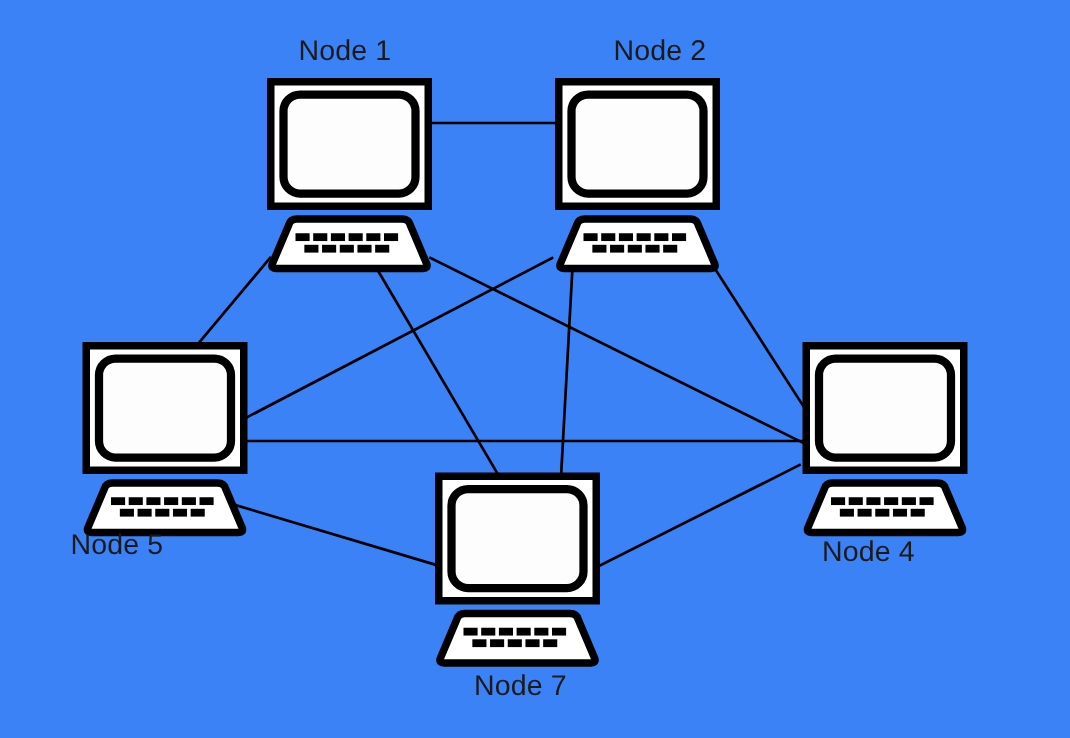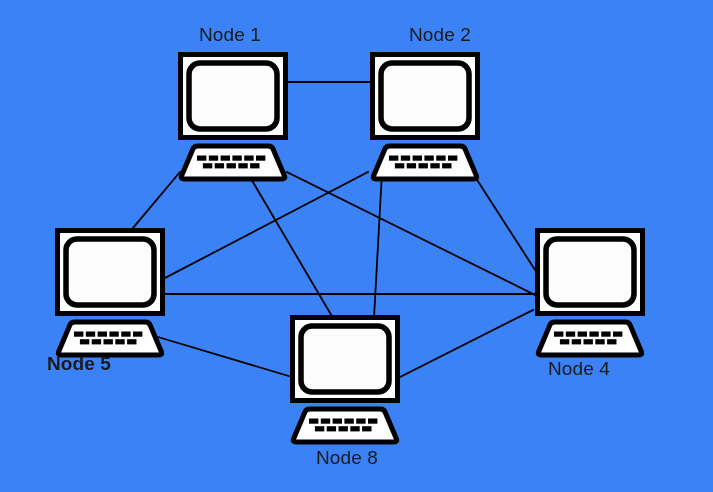--- a/index.html
+++ b/index.html
@@ -138,37 +138,37 @@
             <rect x="66.2" y="103.5" width="9.4" height="5.2"></rect>
             <rect x="78" y="103.5" width="9.4" height="5.2"></rect>
             <rect x="24.9" y="111.2" width="9.4" height="5.2"></rect>
             <rect x="36.7" y="111.2" width="9.4" height="5.2"></rect>
             <rect x="48.5" y="111.2" width="9.4" height="5.2"></rect>
             <rect x="60.300000000000004" y="111.2" width="9.4" height="5.2"></rect>
             <rect x="72.1" y="111.2" width="9.4" height="5.2"></rect>
           </g>
         </svg>
       </div>
-      <div class="node-label" style="left: 316px; top: 447px; color: rgb(26, 26, 26);">Node 8</div>
+      <div class="node-label" style="left: 316px; top: 447px; color: rgb(26, 26, 26);">Node 7</div>
       <div class="node" style="left: 55px; top: 228px; width: 110px;">
         <svg viewBox="0 0 110 130" width="110" height="130" style="display: block; overflow: visible;">
           <rect x="2.5" y="2.5" width="105" height="83" fill="#ffffff" stroke="#000000" stroke-width="5"></rect>
           <rect x="11" y="11" width="88" height="66" rx="11" ry="11" fill="#fdfdfd" stroke="#000000" stroke-width="5.5"></rect>
           <path d="M 20 94 Q 15.5 94 14.5 98 L 3.5 124 Q 2.5 127 6 127 L 104 127 Q 107.5 127 106.5 124 L 95.5 98 Q 94.5 94 90 94 Z" fill="#ffffff" stroke="#000000" stroke-width="5" stroke-linejoin="round"></path>
           <g fill="#000000">
             <rect x="19" y="103.5" width="9.4" height="5.2"></rect>
             <rect x="30.8" y="103.5" width="9.4" height="5.2"></rect>
             <rect x="42.6" y="103.5" width="9.4" height="5.2"></rect>
             <rect x="54.400000000000006" y="103.5" width="9.4" height="5.2"></rect>
             <rect x="66.2" y="103.5" width="9.4" height="5.2"></rect>
             <rect x="78" y="103.5" width="9.4" height="5.2"></rect>
             <rect x="24.9" y="111.2" width="9.4" height="5.2"></rect>
             <rect x="36.7" y="111.2" width="9.4" height="5.2"></rect>
             <rect x="48.5" y="111.2" width="9.4" height="5.2"></rect>
             <rect x="60.300000000000004" y="111.2" width="9.4" height="5.2"></rect>
             <rect x="72.1" y="111.2" width="9.4" height="5.2"></rect>
           </g>
         </svg>
       </div>
-      <div class="node-label" style="left: 47px; top: 353px; color: rgb(26, 26, 26); font-weight: bold;">Node 5</div>
+      <div class="node-label" style="left: 47px; top: 353px; color: rgb(26, 26, 26);">Node 5</div>
     </div>
 
 </div>
 
 </body></html>

